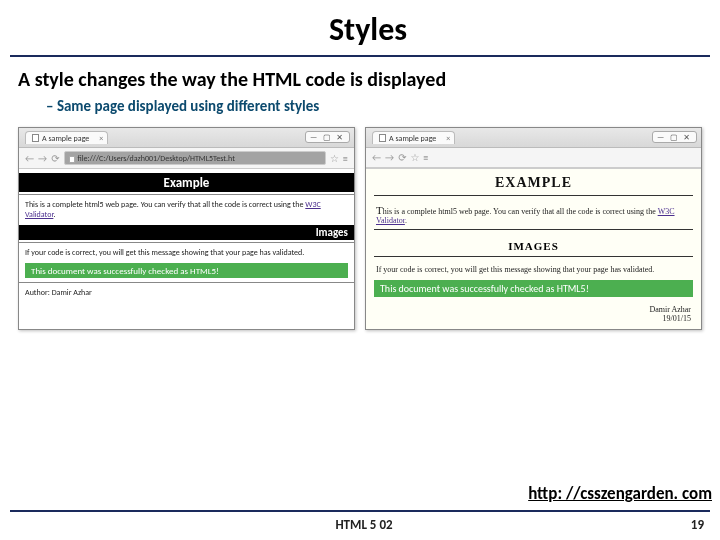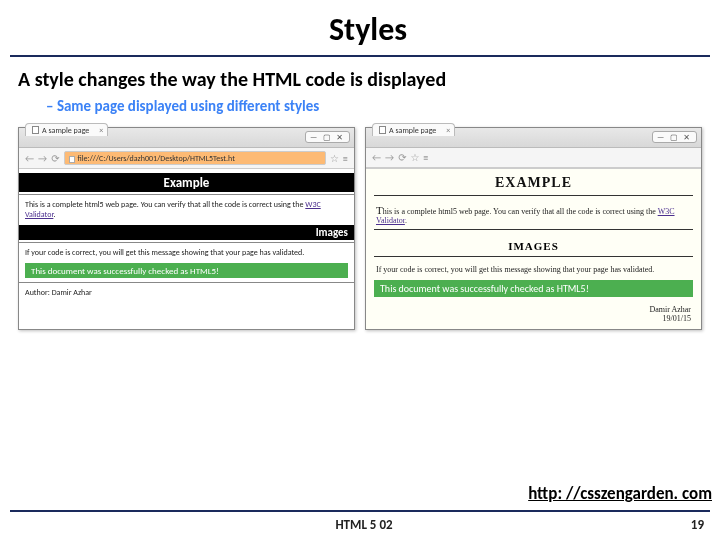--- a/index.html
+++ b/index.html
@@ -16,21 +16,21 @@
     padding: 10px 0 6px 16px;
     color: #000;
   }
   .title-rule { border: none; border-top: 2px solid #1a2a5c; margin: 0 10px 10px 10px; }
   .subtitle {
     font-size: 20px; font-weight: bold;
     padding: 0 18px 4px 18px; color: #000;
   }
   .bullet {
     font-size: 15px; font-weight: 600;
-    padding: 2px 0 12px 46px; color: #3b82f6;
+    padding: 2px 0 12px 46px; color: #0c4a6e;
   }
   .bullet::before { content: "– "; }
   .shots-row {
     display: flex; gap: 10px; padding: 0 18px;
   }
   .browser {
     flex: 1; background: #fff;
     border: 1px solid #888;
     box-shadow: 1px 1px 3px rgba(0,0,0,0.25);
     font-size: 9px;
@@ -38,39 +38,39 @@
   }
   .win-controls {
     position: absolute; top: 3px; right: 4px;
     background: #fafafa; border: 1px solid #aaa; border-radius: 3px;
     padding: 0 4px; font-size: 8px; color: #555; letter-spacing: 2px;
     line-height: 10px;
   }
   .tabbar {
     background: linear-gradient(#e8e8e8,#d8d8d8);
     border-bottom: 1px solid #bbb;
-    padding: 2px 6px 11px 6px; height: 20px;
+    padding: 2px 6px 3px 6px; height: 20px;
     display: flex; align-items: flex-end;
   }
   .tab {
     background: #fafafa; border: 1px solid #bbb; border-bottom: none;
     border-radius: 4px 4px 0 0;
     padding: 1px 18px 1px 6px; font-size: 8px; color: #333;
     position: relative; display: flex; align-items: center; gap: 3px;
   }
   .tab-x { position: absolute; right: 4px; top: 1px; font-size: 8px; color: #777; }
   .doc-icon { width: 7px; height: 8px; background: #fff; border: 1px solid #888; display: inline-block; }
   .addr {
     background: #f5f5f5; border-bottom: 1px solid #ccc;
     display: flex; align-items: center; gap: 4px;
     padding: 3px 6px; font-size: 8px; color: #555;
   }
   .addr .nav-ico { color: #999; font-size: 10px; }
   .addr .urlbox {
-    flex: 1; background: #fdba74; border: 1px solid #ccc; border-radius: 2px;
+    flex: 1; background: #a3a3a3; border: 1px solid #ccc; border-radius: 2px;
     padding: 1px 4px; overflow: hidden; white-space: nowrap; color: #333;
   }
   .urlbox .file-ico { width: 6px; height: 7px; background: #fff; border: 1px solid #aaa; display: inline-block; vertical-align: middle; margin-right: 3px; }
   .page { padding: 0; background: #fff; }
   
   .A .h1 {
     background: #000; color: #fff; text-align: center;
     font-weight: bold; font-size: 13px; padding: 2px 0; margin: 4px 0 2px 0;
   }
   .A .p { padding: 2px 6px; font-size: 8px; color: #222; }

